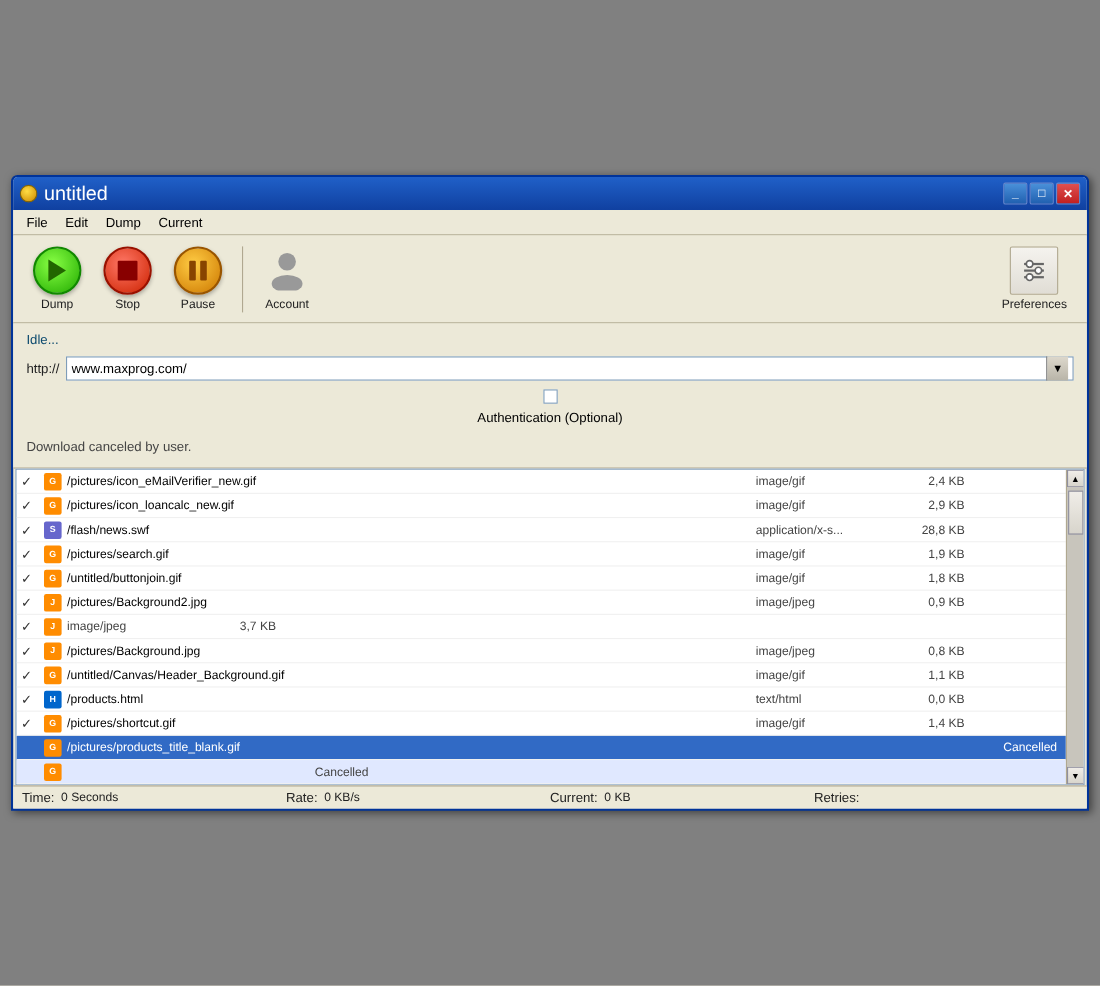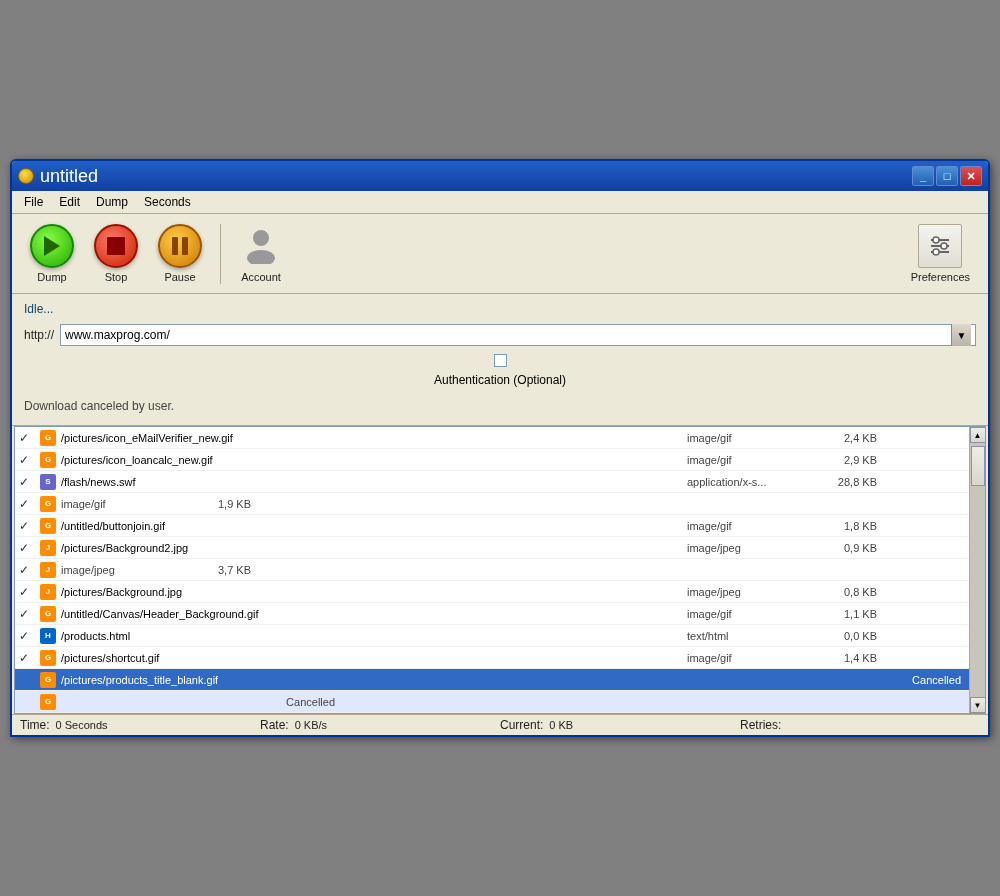--- a/index.html
+++ b/index.html
@@ -445,21 +445,21 @@
       <div class="title-btn">_</div>
       <div class="title-btn">□</div>
       <div class="title-btn close">✕</div>
     </div>
   </div>
 
   <div class="menubar">
     <span class="menu-item">File</span>
     <span class="menu-item">Edit</span>
     <span class="menu-item">Dump</span>
-    <span class="menu-item">Seconds</span>
+    <span class="menu-item">Current</span>
   </div>
 
   <div class="toolbar">
     <div class="tool-btn">
       <div class="tool-icon icon-dump">
         <div class="play-triangle"></div>
       </div>
       <span class="tool-label">Dump</span>
     </div>
 
@@ -558,20 +558,21 @@
       <div class="file-name" style="color:#000">/flash/news.swf</div>
       <div class="file-type" style="color:#444">application/x-s...</div>
       <div class="file-size" style="color:#444">28,8 KB</div>
       <div class="file-status" style="color:#444"></div>
     </div>
           <div class="file-row">
       <div class="check-mark"><span style="color:#333;font-size:12px;">✓</span></div>
       <div class="file-icon">
               <div style="width:16px;height:16px;background:#ff8c00;border-radius:2px;display:flex;align-items:center;justify-content:center;color:white;font-size:8px;font-weight:bold;">G</div>
             </div>
+      <div class="file-name" style="color:#000">/pictures/search.gif</div>
       <div class="file-type" style="color:#444">image/gif</div>
       <div class="file-size" style="color:#444">1,9 KB</div>
       <div class="file-status" style="color:#444"></div>
     </div>
           <div class="file-row">
       <div class="check-mark"><span style="color:#333;font-size:12px;">✓</span></div>
       <div class="file-icon">
               <div style="width:16px;height:16px;background:#ff8c00;border-radius:2px;display:flex;align-items:center;justify-content:center;color:white;font-size:8px;font-weight:bold;">G</div>
             </div>
       <div class="file-name" style="color:#000">/untitled/buttonjoin.gif</div>

